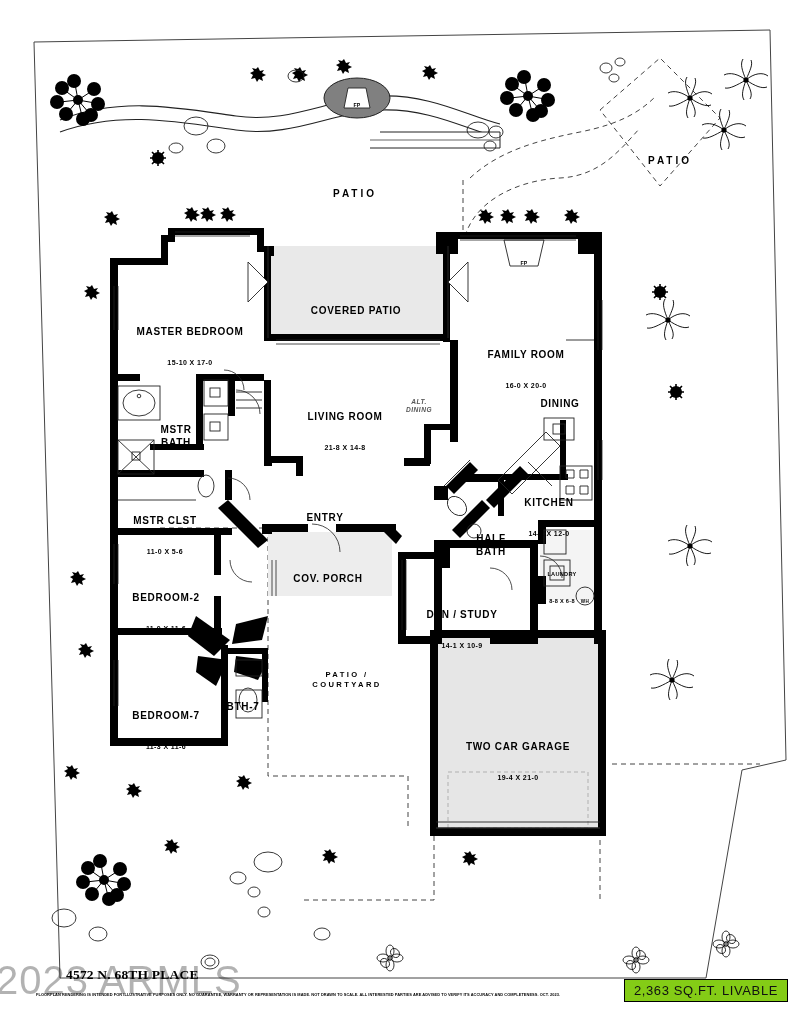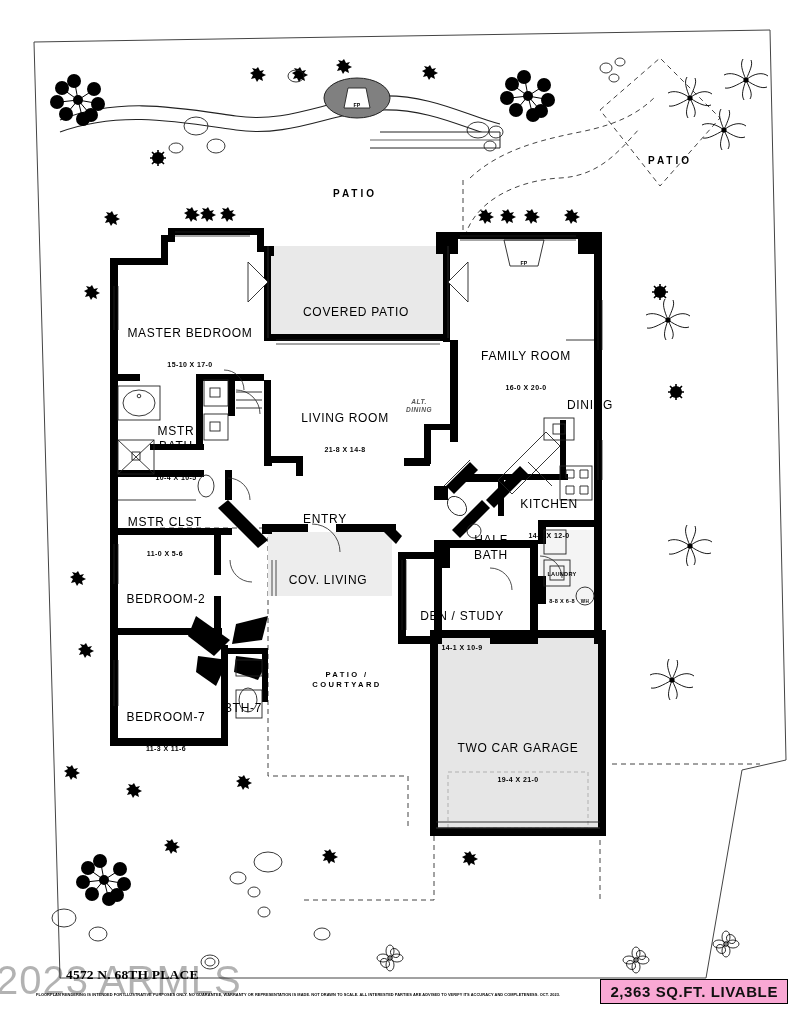--- a/index.html
+++ b/index.html
@@ -1,34 +1,34 @@
 <!DOCTYPE html>
 <html><head>
 <meta charset="utf-8">
 <style>
   html,body{margin:0;padding:0;background:#ffffff;}
   body{width:800px;height:1036px;font-family:"Liberation Sans",sans-serif;color:#111;position:relative;overflow:hidden;}
   #plan{position:absolute;left:0;top:0;width:800px;height:1036px;}
   .lbl{position:absolute;text-align:center;letter-spacing:.4px;line-height:1.25;
        font-family:"Liberation Sans",sans-serif;color:#000;white-space:pre-line;}
-  .rm-name{font-size:12px;font-weight:400;letter-spacing:.7px;}
+  .rm-name{font-size:10px;font-weight:700;letter-spacing:.7px;}
   .rm-dim{font-size:7px;font-weight:700;letter-spacing:.4px;}
   .rm{transform:translateX(-50%);}
   .tiny{font-size:5.6px;font-weight:700;letter-spacing:.3px;}
   .patio-lbl{font-size:10px;font-weight:700;letter-spacing:3px;}
   .alt{font-size:6.6px;font-style:italic;font-weight:600;color:#555;letter-spacing:.5px;}
   .fp-lbl{font-size:5.2px;font-weight:700;letter-spacing:.3px;}
   .wh-lbl{font-size:4.6px;font-weight:700;}
   #addr{position:absolute;left:34px;top:967px;font-family:"Liberation Serif",serif;
         font-size:13.5px;font-weight:700;letter-spacing:.2px;color:#000;margin-left:32px;}
   #disc{position:absolute;left:36px;top:992px;font-family:"Liberation Sans",sans-serif;
         font-size:4.1px;font-weight:700;letter-spacing:.05px;color:#000;
         transform:scaleX(.96);transform-origin:left center;}
-  #sqft{position:absolute;right:12px;top:979px;border:1.6px solid #000;background:#f9a8d4;
-        padding:3px 9px;font-size:15px;font-weight:700;letter-spacing:.6px;
+  #sqft{position:absolute;right:12px;top:979px;border:1.6px solid #000;background:#84cc16;
+        padding:3px 9px;font-size:13px;font-weight:400;letter-spacing:.6px;
         font-family:"Liberation Sans",sans-serif;}
   #wm{position:absolute;left:-4px;top:958px;font-family:"Liberation Sans",sans-serif;
       font-size:40px;font-weight:400;letter-spacing:1px;color:rgba(0,0,0,0.30);
       -webkit-text-stroke:0px;pointer-events:none;}
   .wm-hollow{color:transparent;-webkit-text-stroke:1px rgba(40,40,40,.55);}
 </style>
 </head>
 <body>
 
 <svg id="plan" viewBox="0 0 800 1036">
@@ -405,32 +405,32 @@
     <div class="rm-dim">14-1  X  10-9</div>
   </div>
   <div class="lbl rm" style="left:518px;top:721px;">
     <div class="rm-name">TWO CAR GARAGE</div>
     <div class="rm-dim">19-4  X  21-0</div>
   </div>
 
   <div class="lbl rm" style="left:356px;top:285px;">
     <div class="rm-name">COVERED PATIO</div>
   </div>
-  <div class="lbl rm" style="left:590px;top:378px;">
+  <div class="lbl rm" style="left:560px;top:378px;">
     <div class="rm-name">DINING</div>
   </div>
   <div class="lbl rm alt" style="left:419px;top:390px;">
     <div>ALT.
 DINING</div>
   </div>
   <div class="lbl rm" style="left:325px;top:492px;">
     <div class="rm-name">ENTRY</div>
   </div>
   <div class="lbl rm" style="left:328px;top:553px;">
-    <div class="rm-name">COV. LIVING</div>
+    <div class="rm-name">COV. PORCH</div>
   </div>
   <div class="lbl rm" style="left:491px;top:513px;">
     <div class="rm-name">HALF
 BATH</div>
   </div>
   <div class="lbl rm" style="left:562px;top:551px;">
     <div class="tiny">LAUNDRY</div>
     <div class="tiny">8-8 X 6-8</div>
   </div>
   <div class="lbl rm" style="left:243px;top:681px;">

